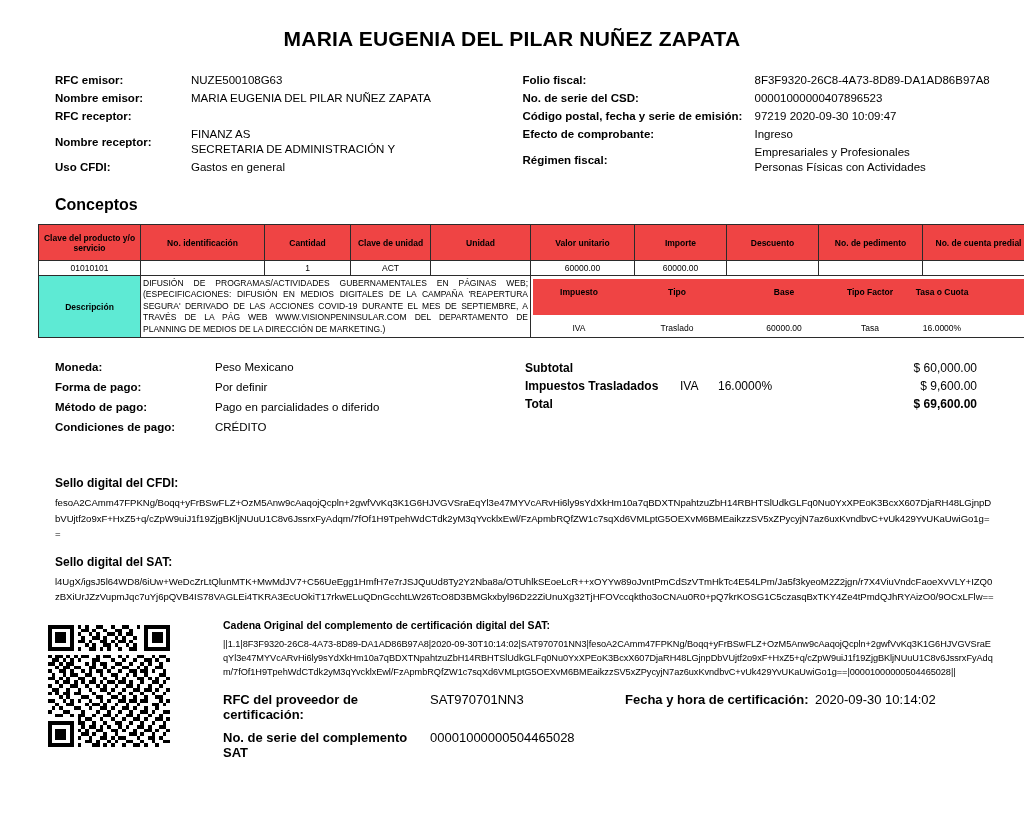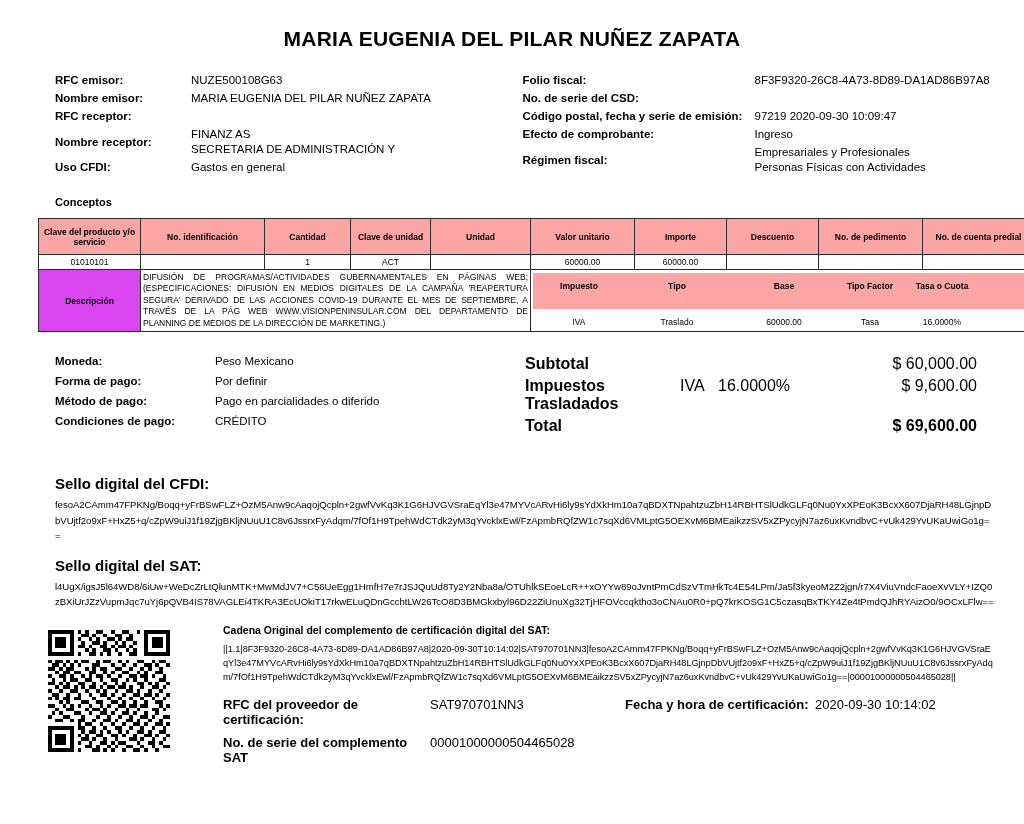--- a/index.html
+++ b/index.html
@@ -49,50 +49,50 @@
     font-weight: normal;
   }
   .hdr-col.left .k { width: 136px; }
   .hdr-col.left .v { width: 300px; }
   .hdr-col.right .k { width: 232px; }
   .hdr-col.right .v { width: 300px; }
   .kv .v .ln { display: block; }
 
   
   .section-title {
-    font-size: 11px;
+    font-size: 16px;
     font-weight: bold;
     padding: 18px 0 10px 55px;
   }
   .concept-table-wrap { padding: 0 35px 0 38px; }
   table.concepts {
     width: 951px;
     border-collapse: collapse;
     table-layout: fixed;
   }
   table.concepts th, table.concepts td {
     border: 1px solid #2b2b2b;
     font-size: 8.5px;
     padding: 2px 2px;
     vertical-align: middle;
   }
   table.concepts thead th {
-    background: #fca5a5;
+    background: #ef4444;
     font-weight: bold;
     text-align: center;
     height: 36px;
     line-height: 10px;
   }
   table.concepts td.val {
     text-align: center;
     height: 14px;
     font-weight: normal;
   }
   td.desc-label {
-    background: #d946ef;
+    background: #5eead4;
     font-weight: bold;
     text-align: center;
     vertical-align: middle;
   }
   td.desc-text {
     text-align: justify;
     text-align-last: left;
     font-size: 8.3px;
     line-height: 11.4px;
     padding: 3px 5px 3px 4px;
@@ -137,35 +137,35 @@
     padding: 22px 34px 0 55px;
   }
   .pay-left { width: 470px; }
   .pay-left .kv .k { width: 160px; font-size: 11.5px; }
   .pay-left .kv .v { font-size: 11.5px; }
   .pay-left .kv { margin-bottom: 5px; }
   .totals { width: 455px; padding-top: 1px; }
   .trow {
     display: flex;
     align-items: baseline;
-    font-size: 16px;
+    font-size: 12px;
     margin-bottom: 4px;
   }
   .trow .lbl { font-weight: bold; width: 155px; }
   .trow .mid { width: 150px; font-weight: normal; }
   .trow .mid .tax-name { display: inline-block; width: 38px; }
   .trow .amt { flex: 1; text-align: right; padding-right: 3px; }
   .trow.total .lbl, .trow.total .amt { font-weight: bold; }
 
   
   .seal-block { padding: 0 30px 0 55px; }
   .seal-block.first { padding-top: 36px; }
   .seal-block.second { padding-top: 13px; }
   .seal-title {
-    font-size: 15px;
+    font-size: 12px;
     font-weight: bold;
     margin-bottom: 5px;
   }
   .seal-body {
     font-size: 9.6px;
     line-height: 15.5px;
     word-break: break-all;
     letter-spacing: -0.05px;
   }
 
@@ -236,20 +236,21 @@
       </div>
     </div>
 
     <div class="hdr-col right">
       <div class="kv">
         <div class="k">Folio fiscal:</div>
         <div class="v">8F3F9320-26C8-4A73-8D89-DA1AD86B97A8</div>
       </div>
       <div class="kv">
         <div class="k">No. de serie del CSD:</div>
+        <div class="v">00001000000407896523</div>
       </div>
       <div class="kv">
         <div class="k">
           <span class="ln">Código postal, fecha y serie de</span>
           <span class="ln">emisión:</span>
         </div>
         <div class="v">97219 2020-09-30 10:09:47</div>
       </div>
       <div class="kv">
         <div class="k">Efecto de comprobante:</div>

